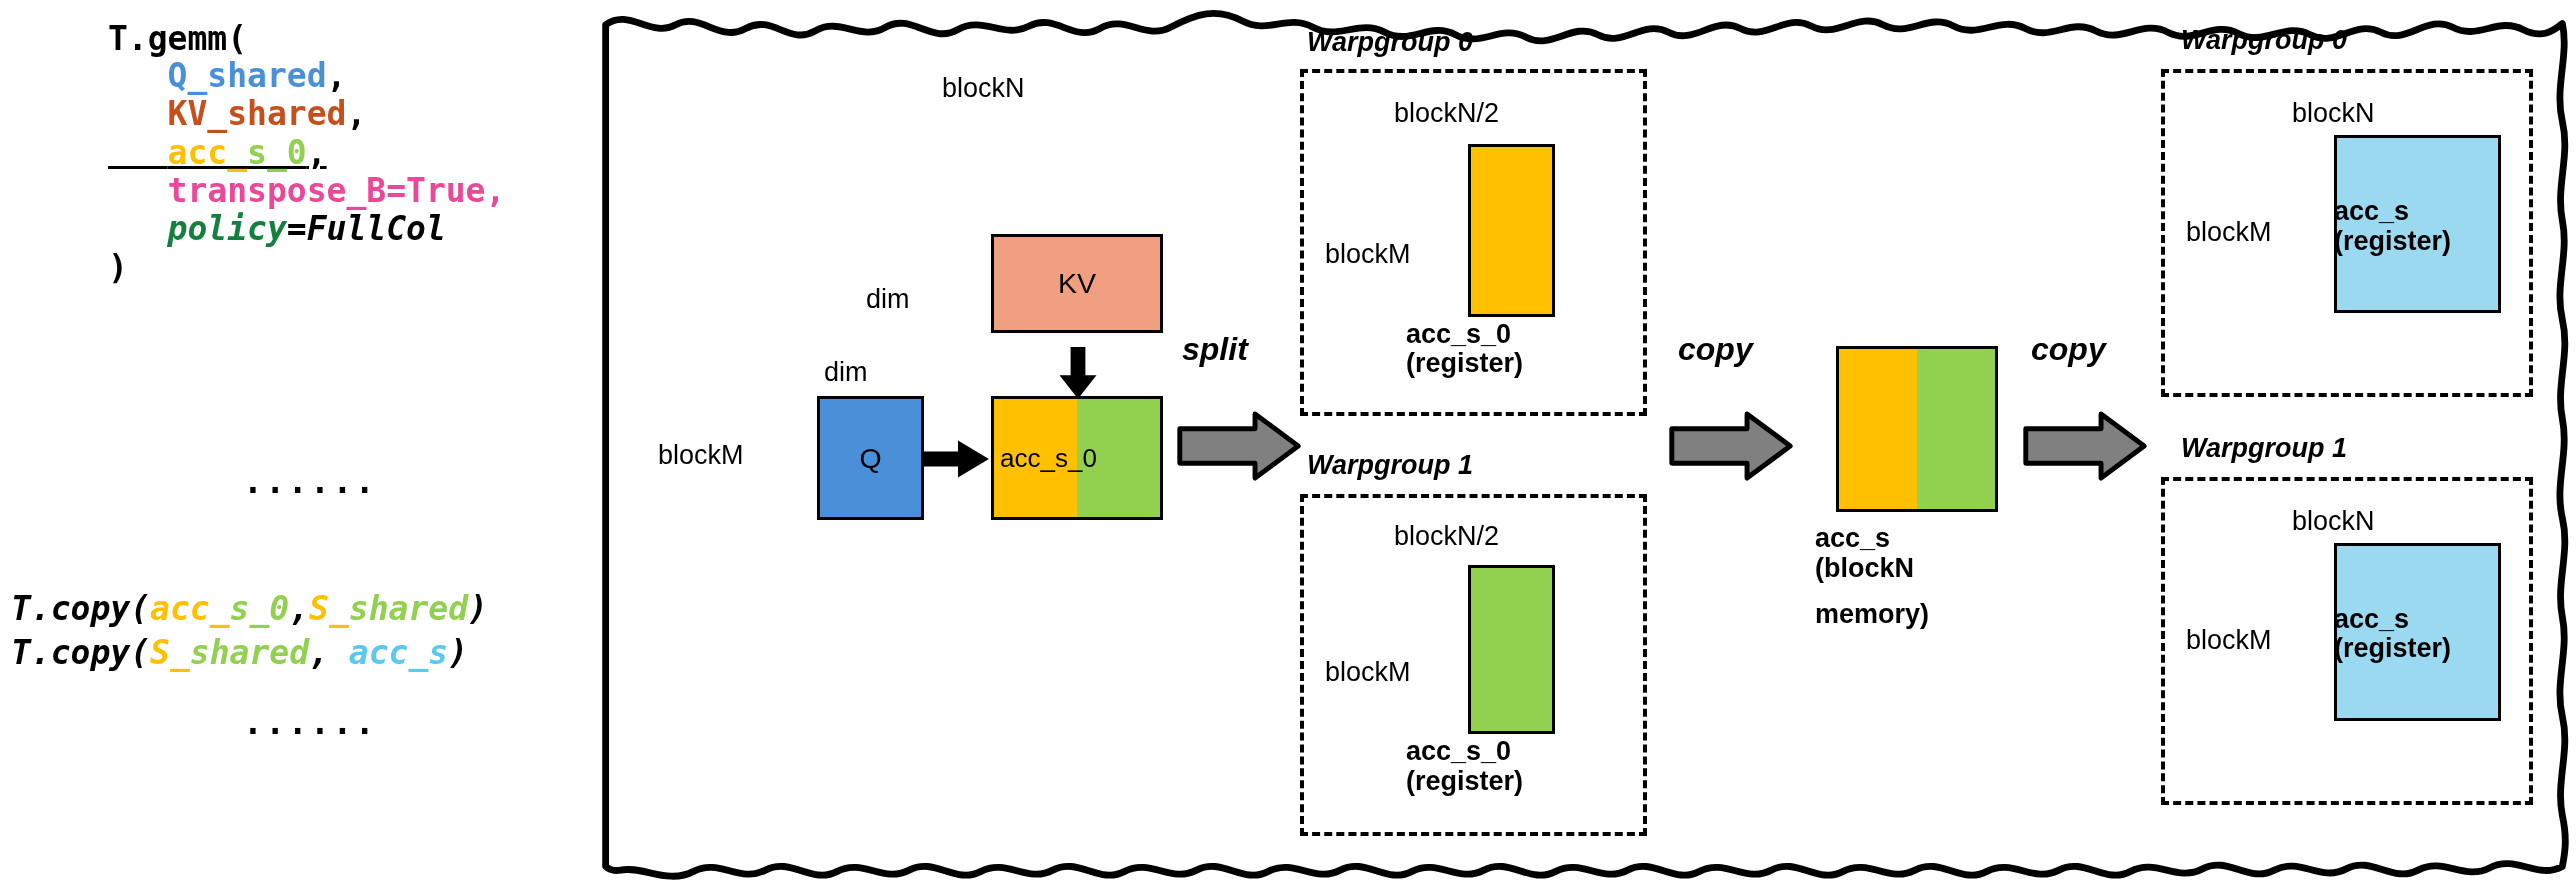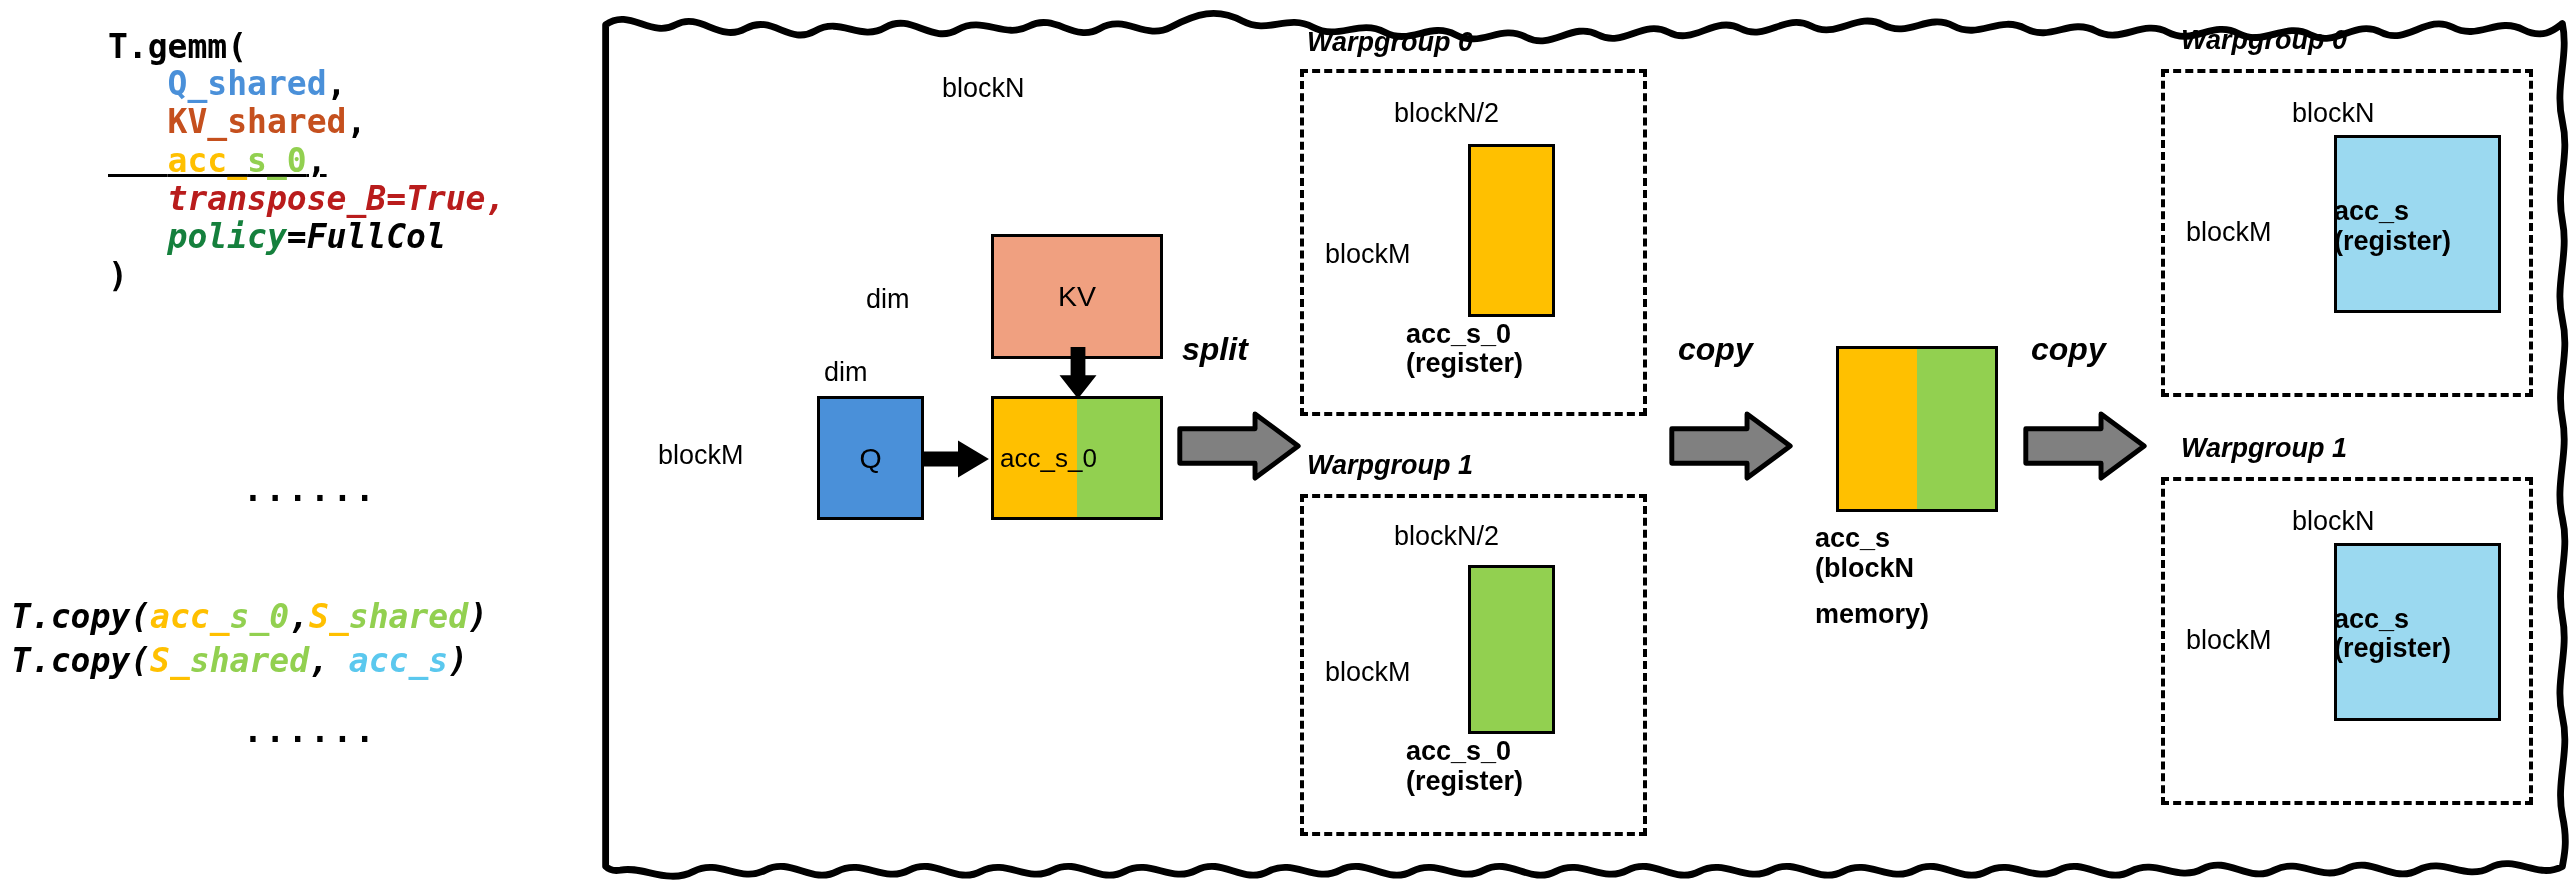--- a/index.html
+++ b/index.html
@@ -1,20 +1,20 @@
 <!DOCTYPE html>
 <html style="font-size:10px"><head>
 <meta charset="utf-8">
 <style>
   html,body{margin:0;padding:0;background:#fff;}
   body{width:2576px;height:885px;position:relative;overflow:hidden;
        font-family:"Liberation Sans","DejaVu Sans",sans-serif;color:#000;}
 
   
-  #code-panel{position:absolute;left:0;top:8px;width:595px;height:683px;}
+  #code-panel{position:absolute;left:0;top:0;width:595px;height:683px;}
   .code-line{position:absolute;white-space:pre;
              font-family:"DejaVu Sans Mono","Liberation Mono",monospace;
              font-weight:bold;font-size:33px;letter-spacing:0px;}
   .dots{position:absolute;font-size:33px;font-weight:bold;letter-spacing:2.5px;
         font-family:"DejaVu Sans Mono","Liberation Mono",monospace;}
 
   
   #frame-svg{position:absolute;left:592px;top:0;width:1984px;height:885px;}
 
   
@@ -37,21 +37,21 @@
   .vsmallarrow{position:absolute;}
 </style>
 </head>
 <body>
 
 <div id="code-panel">
   <div class="code-line" style="left:108px;top:18.6px;"><span style="color: rgb(0, 0, 0);">T.gemm(</span></div>
   <div class="code-line" style="left:108px;top:94px;"><span style="color: rgb(0, 0, 0);">   </span><span style="color: rgb(197, 80, 30);">KV_shared</span><span style="color: rgb(0, 0, 0);">,</span></div>
   <div class="code-line" style="left:108px;top:56px;"><span style="color: rgb(0, 0, 0);">   </span><span style="color: rgb(74, 144, 217);">Q_shared</span><span style="color: rgb(0, 0, 0);">,</span></div>
   <div class="code-line" style="left:108px;top:133px;text-decoration:underline;"><span style="color: rgb(0, 0, 0);">   </span><span style="color: rgb(255, 192, 0);">acc_</span><span style="color: rgb(146, 208, 80);">s_0</span><span style="color: rgb(0, 0, 0);">,</span></div>
-  <div class="code-line" style="left:108px;top:171px;"><span style="color: rgb(0, 0, 0);">   </span><span style="color: #b91c1c; font-style: italic;">transpose_B=True,</span></div>
+  <div class="code-line" style="left:108px;top:171px;"><span style="color: rgb(0, 0, 0);">   </span><span style="color: #ec4899; ">transpose_B=True,</span></div>
   <div class="code-line" style="left:108px;top:209px;"><span style="color: rgb(0, 0, 0);">   </span><span style="color: #15803d; font-style: italic;">policy</span><span style="color: rgb(0, 0, 0); font-style: italic;">=FullCol</span></div>
   <div class="code-line" style="left:108px;top:248px;"><span style="color: rgb(0, 0, 0);">)</span></div>
 
   <div class="dots" style="left:243px;top:471px;">······</div>
 
   <div class="code-line" style="left:11px;top:589px;"><span style="color: rgb(0, 0, 0); font-style: italic;">T.copy(</span><span style="color: rgb(255, 192, 0); font-style: italic;">acc_</span><span style="color: rgb(146, 208, 80); font-style: italic;">s_0</span><span style="color: rgb(0, 0, 0); font-style: italic;">,</span><span style="color: rgb(255, 192, 0); font-style: italic;">S_</span><span style="color: rgb(146, 208, 80); font-style: italic;">shared</span><span style="color: rgb(0, 0, 0); font-style: italic;">)</span></div>
   <div class="code-line" style="left:11px;top:633px;"><span style="color: rgb(0, 0, 0); font-style: italic;">T.copy(</span><span style="color: rgb(255, 192, 0); font-style: italic;">S_</span><span style="color: rgb(146, 208, 80); font-style: italic;">shared</span><span style="color: rgb(0, 0, 0); font-style: italic;">, </span><span style="color: rgb(91, 200, 238); font-style: italic;">acc_s</span><span style="color: rgb(0, 0, 0); font-style: italic;">)</span></div>
 
   <div class="dots" style="left:243px;top:712px;">······</div>
 </div>
@@ -96,21 +96,21 @@
 <div>
 
   <div class="lbl c" style="left:942px;top:74px;width:136px;">blockN</div>
 
   <div class="lbl" style="left:866px;top:285px;">dim</div>
 
   <div class="lbl" style="left:824px;top:358px;">dim</div>
 
   <div class="lbl" style="left:658px;top:441px;">blockM</div>
 
-  <div class="blk" style="left:991px;top:234px;width:172px;height:125px;background:#F0A080;">KV</div>
+  <div class="blk" style="left:991px;top:234px;width:172px;height:99px;background:#F0A080;">KV</div>
 
   <div class="blk" style="left:817px;top:396px;width:107px;height:124px;background:#4A90D9;">Q</div>
 
   <div class="split2" style="left:991px;top:396px;width:172px;height:124px;">
     <div style="background:#FFC000;"></div>
     <div style="background:#92D050;"></div>
   </div>
   <div class="lbl" style="left:1000px;top:445px;font-size:26px;">acc_s_0</div>
 
   <svg class="vsmallarrow" style="left:924px;top:434px;width:68px;height:50px;" viewBox="0 0 110 80">

